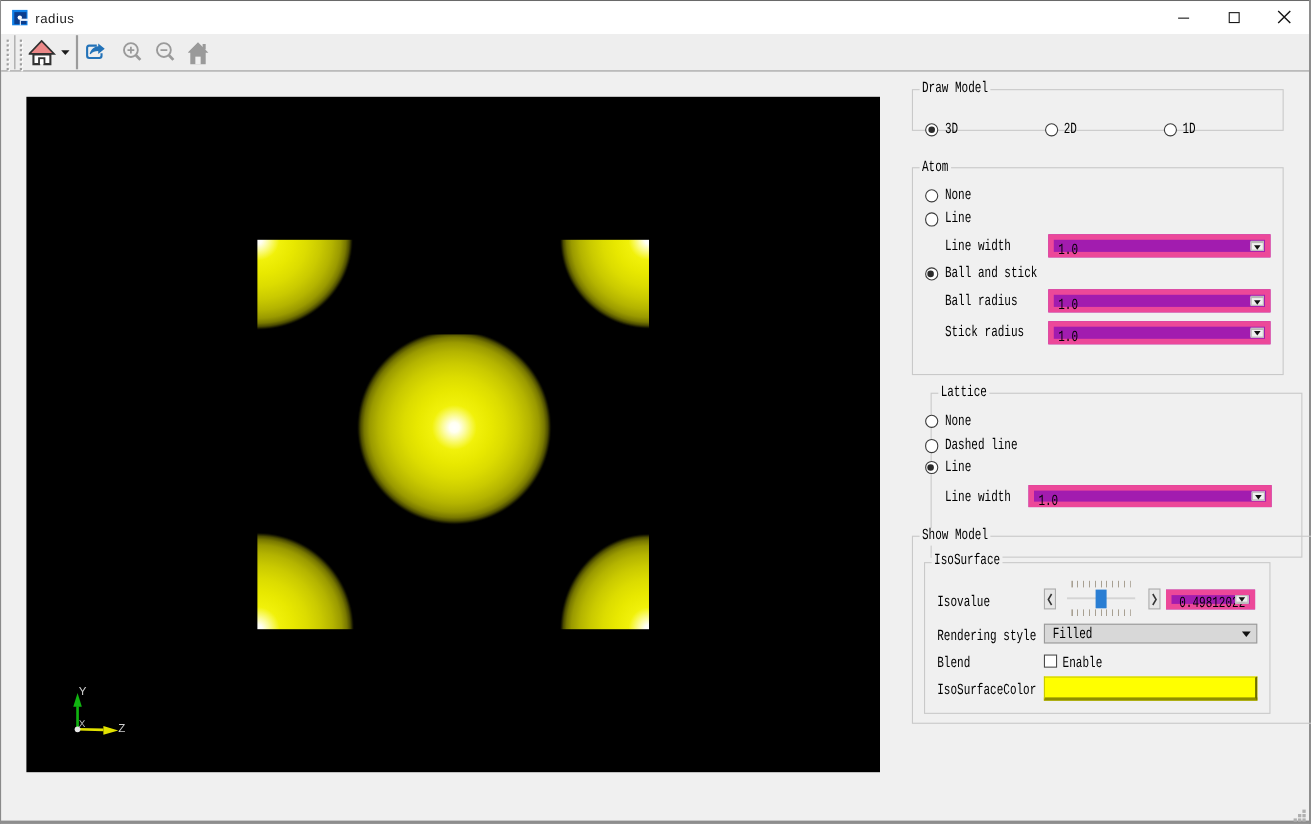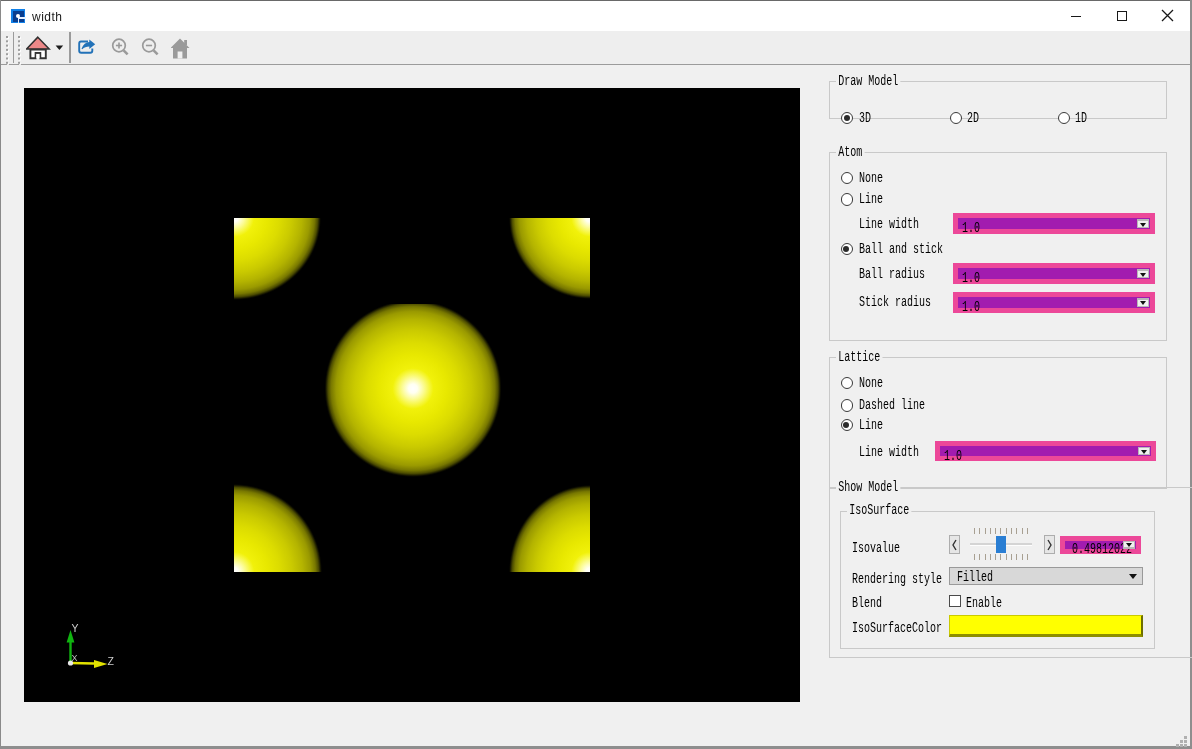--- a/index.html
+++ b/index.html
@@ -57,21 +57,21 @@
 <div class="abs" id="b-left"></div>
 <div class="abs" id="b-right"></div>
 <div class="abs" id="b-bottom"></div>
 <div class="abs" id="titlebar">
   <div class="abs" id="appicon">
       <div class="inner"></div>
       <div class="hl"></div>
       <div class="vl"></div>
       <div class="dot"></div>
     </div>
-  <div class="abs" id="apptitle">width</div>
+  <div class="abs" id="apptitle">radius</div>
   <div class="abs" id="btn-min"></div>
   <div class="abs" id="btn-max"></div>
   <svg class="abs" style="left:1160px;top:8px" width="13" height="13">
       <path d="M1 1 L12 12 M12 1 L1 12" stroke="#181818" stroke-width="1.3"></path>
     </svg>
 </div>
 <div class="abs" id="toolbar">
   <div class="hw" style="left:6.2px;top:5.6px"></div>
     <div class="hd" style="left:5px;top:4.5px"></div>
   <div class="tsep" style="left:11.5px"></div>
@@ -165,21 +165,21 @@
 <div class="spin" style="left:953px;top:291.8px;width:202px;height:21px">
   <div class="val t">1.0</div>
   <div class="up">
       <div class="tri-up"></div>
     </div>
     <div class="dn">
       <div class="tri-dn"></div>
     </div>
 </div>
 
-<div class="group" style="left:829px;top:357px;width:338px;height:132px">
+<div class="group" style="left:846px;top:357px;width:338px;height:150px">
   <div class="gtitle t" style="left:6px">Lattice</div>
 </div>
 <div class="radio" style="left:840.5px;top:377px"></div>
 <div class="t" style="left:859.2px;top:376px">None</div>
 <div class="radio" style="left:840.5px;top:399.2px"></div>
 <div class="t" style="left:859.2px;top:398.2px">Dashed line</div>
 <div class="radio sel" style="left:840.5px;top:419.1px"></div>
 <div class="t" style="left:859.2px;top:418.1px">Line</div>
 <div class="t" style="left:859.2px;top:445px">Line width</div>
 <div class="spin" style="left:935px;top:441.4px;width:221px;height:20px">

